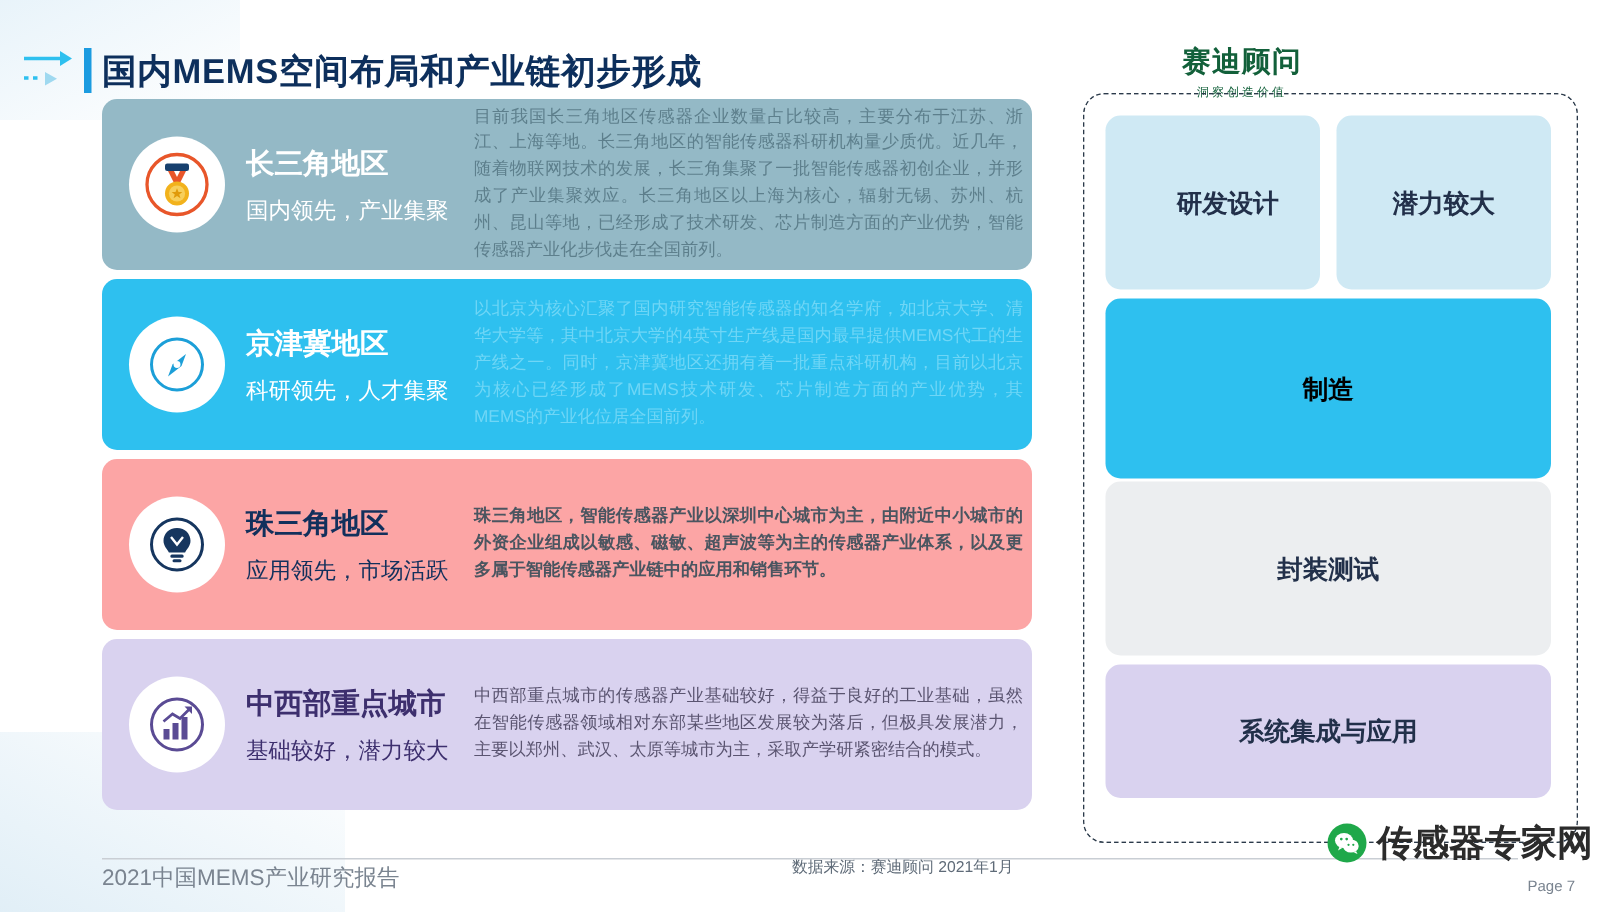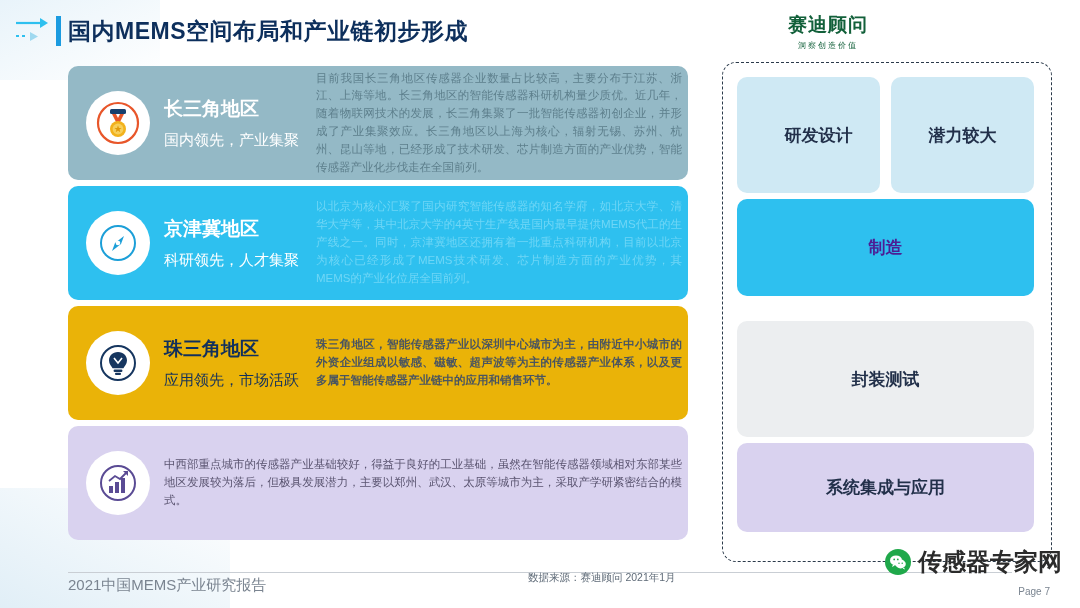--- a/index.html
+++ b/index.html
@@ -11,21 +11,21 @@
   }
   .slide {
     position: relative;
     width: 1080px; height: 608px;
     background: #ffffff;
   }
 
   
   .header {
     position: absolute;
-    left: 0; top: 0;
+    left: 0; top: 16px;
     width: 896px; height: 60px;
   }
   .header-arrows {
     position: absolute;
     left: 14px; top: 14px;
     width: 42px; height: 34px;
   }
   .header-arrows svg { display: block; }
   .title-bar {
     position: absolute;
@@ -70,21 +70,21 @@
     position: relative;
     display: flex;
     align-items: center;
     height: 114px;
     border-radius: 10px;
     margin-bottom: 6px;
     padding-left: 18px;
   }
   .card-1 { background: #94b9c6; }
   .card-2 { background: #2ec0ef; }
-  .card-3 { background: #eab308; }
+  .card-3 { background: #fca5a5; }
   .card-4 { background: #d9d2ef; }
 
   .card-icon {
     flex: 0 0 auto;
     width: 64px; height: 64px;
     border-radius: 50%;
     background: #ffffff;
     display: flex;
     align-items: center;
     justify-content: center;
@@ -150,23 +150,23 @@
   }
   .box-mat {
     position: absolute;
     left: 168px; top: 14px;
     width: 143px; height: 116px;
     background: #cfe9f4;
   }
   .box-mfg {
     position: absolute;
     left: 14px; top: 136px;
-    width: 297px; height: 97px;
+    width: 297px; height: 120px;
     background: #2ec0ef;
-    color: #4c1d95;
+    color: #000000;
   }
   .box-pkg {
     position: absolute;
     left: 14px; top: 258px;
     width: 297px; height: 116px;
     background: #eceef0;
     color: #22304a;
   }
   .box-sys {
     position: absolute;
@@ -320,20 +320,24 @@
     <div class="card card-4">
       <div class="card-icon">
         <svg width="44" height="44" viewBox="0 0 44 44">
           <circle cx="22" cy="22" r="17" fill="none" stroke="#5a4b94" stroke-width="2"></circle>
           <rect x="13" y="25" width="4" height="7" fill="#5a4b94"></rect>
           <rect x="19" y="21" width="4" height="11" fill="#5a4b94"></rect>
           <rect x="25" y="17" width="4" height="15" fill="#5a4b94"></rect>
           <path d="M13 20 L19 15 L24 18 L31 11" stroke="#5a4b94" stroke-width="1.8" fill="none"></path>
           <path d="M27 10 L32 10 L32 15 Z" fill="#5a4b94"></path>
         </svg>
+      </div>
+      <div class="card-head">
+        <div class="card-title">中西部重点城市</div>
+        <div class="card-sub">基础较好，潜力较大</div>
       </div>
       <div class="card-body">中西部重点城市的传感器产业基础较好，得益于良好的工业基础，虽然在智能传感器领域相对东部某些地区发展较为落后，但极具发展潜力，主要以郑州、武汉、太原等城市为主，采取产学研紧密结合的模式。</div>
     </div>
 
   </div>
 
   <div class="flow">
     <div class="flow-box box-rd">研发设计</div>
     <div class="flow-box box-mat">潜力较大</div>
     <div class="flow-box box-mfg">制造</div>

